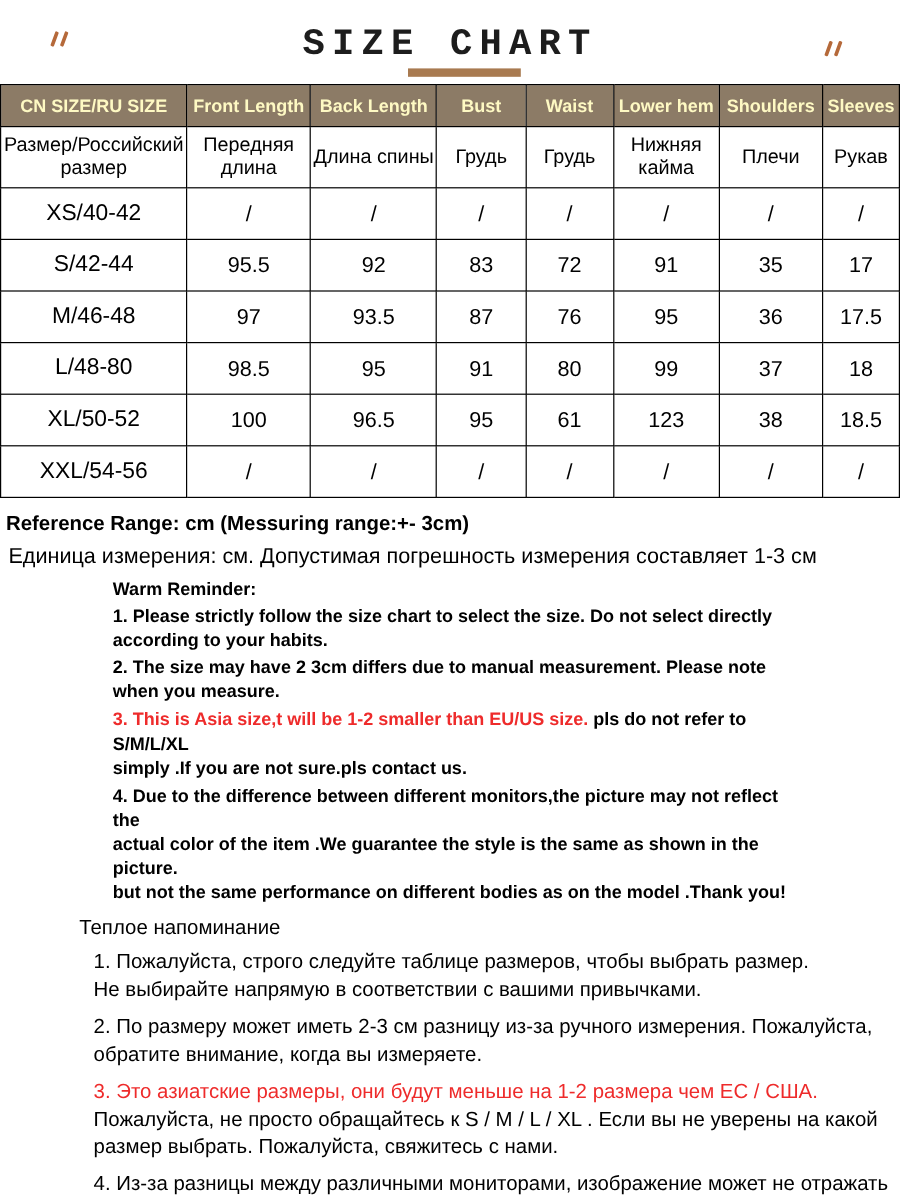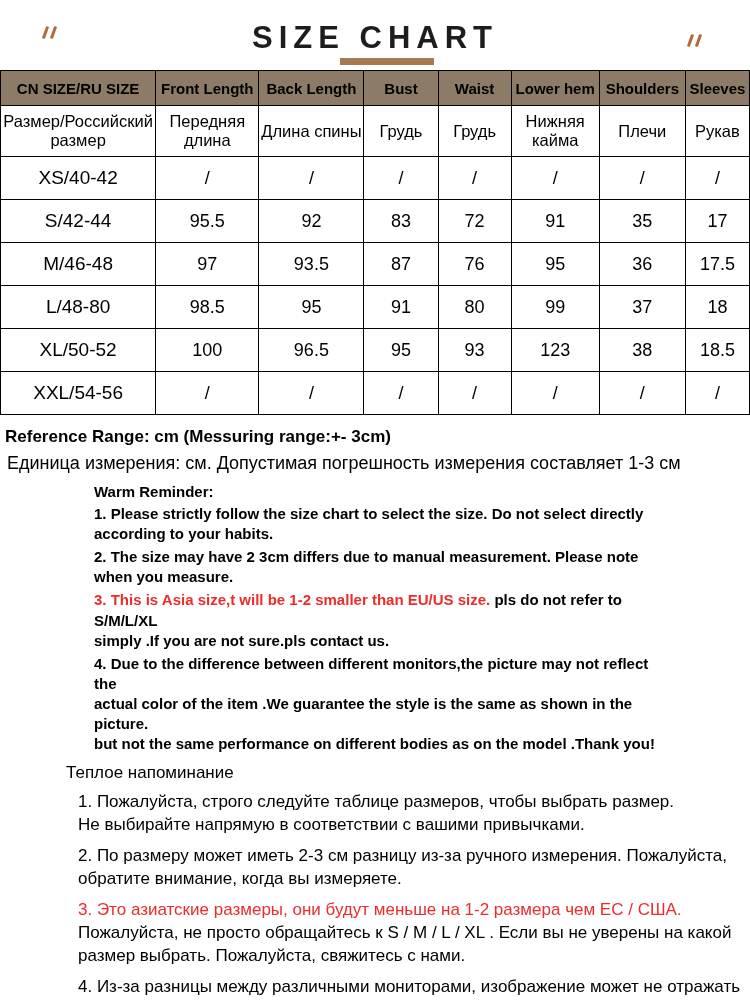--- a/index.html
+++ b/index.html
@@ -1,31 +1,31 @@
 <!DOCTYPE html>
 <html style="--header-bg: #8c7b66; --title-underline: #a87a50; --decor: #b5693a; --alert-red: #ee2b2b;"><head>
 <meta charset="utf-8">
 <style>
   html,body{margin:0;padding:0;background:#fff;}
   body{width:750px;height:1000px;overflow:hidden;font-family:"Liberation Sans",sans-serif;color:#000;}
 
   
   .title-area{position:relative;height:66px;padding-top:20px;box-sizing:border-box;}
   .title-wrap{text-align:center;}
-  h1{margin:0;font-family:Liberation Sans, sans-serif;font-size:31px;font-weight:700;letter-spacing:6px;color:#1d1d1d;display:inline-block;}
+  h1{margin:0;font-family:Liberation Mono, monospace;font-size:31px;font-weight:700;letter-spacing:6px;color:#1d1d1d;display:inline-block;}
   .title-underline{width:94px;height:7px;background:var(--title-underline,#a87a50);margin:2px auto 0;transform:translateX(12px);}
   .decor{position:absolute;display:flex;gap:5px;}
   .decor i{display:block;width:3px;height:13px;background:var(--decor,#b5693a);transform:rotate(20deg);border-radius:1px;}
   .decor.left{left:44px;top:26px;}
   .decor.right{right:50px;top:34px;}
 
   
   table{border-collapse:collapse;width:750px;table-layout:fixed;margin-top:4px;}
   th,td{border:1px solid #000;text-align:center;vertical-align:middle;padding:0 1px;overflow:hidden;}
-  tr.head-en th{background:var(--header-bg,#8c7b66);color:#000000;font-size:15px;font-weight:700;height:34px;}
+  tr.head-en th{background:var(--header-bg,#8c7b66);color:#fef9c3;font-size:15px;font-weight:700;height:34px;}
   tr.head-ru td{font-size:16.5px;height:50px;line-height:1.15;}
   tbody td{font-size:18px;height:42px;}
   tbody td.size-label{font-size:19px;border-radius:17px;}
 
   
   .ref-en{font-size:17px;font-weight:700;margin:12px 0 0 5px;}
   .ref-ru{font-size:18px;margin:6px 0 0 7px;}
 
   
   .warm{margin:8px 0 0 74px;width:600px;font-size:15px;font-weight:700;line-height:1.34;}
@@ -128,21 +128,21 @@
       <td>80</td>
       <td>99</td>
       <td>37</td>
       <td>18</td>
     </tr>
     <tr>
       <td class="size-label">XL/50-52</td>
       <td>100</td>
       <td>96.5</td>
       <td>95</td>
-      <td>93</td>
+      <td>61</td>
       <td>123</td>
       <td>38</td>
       <td>18.5</td>
     </tr>
     <tr>
       <td class="size-label">XXL/54-56</td>
       <td>/</td>
       <td>/</td>
       <td>/</td>
       <td>/</td>

